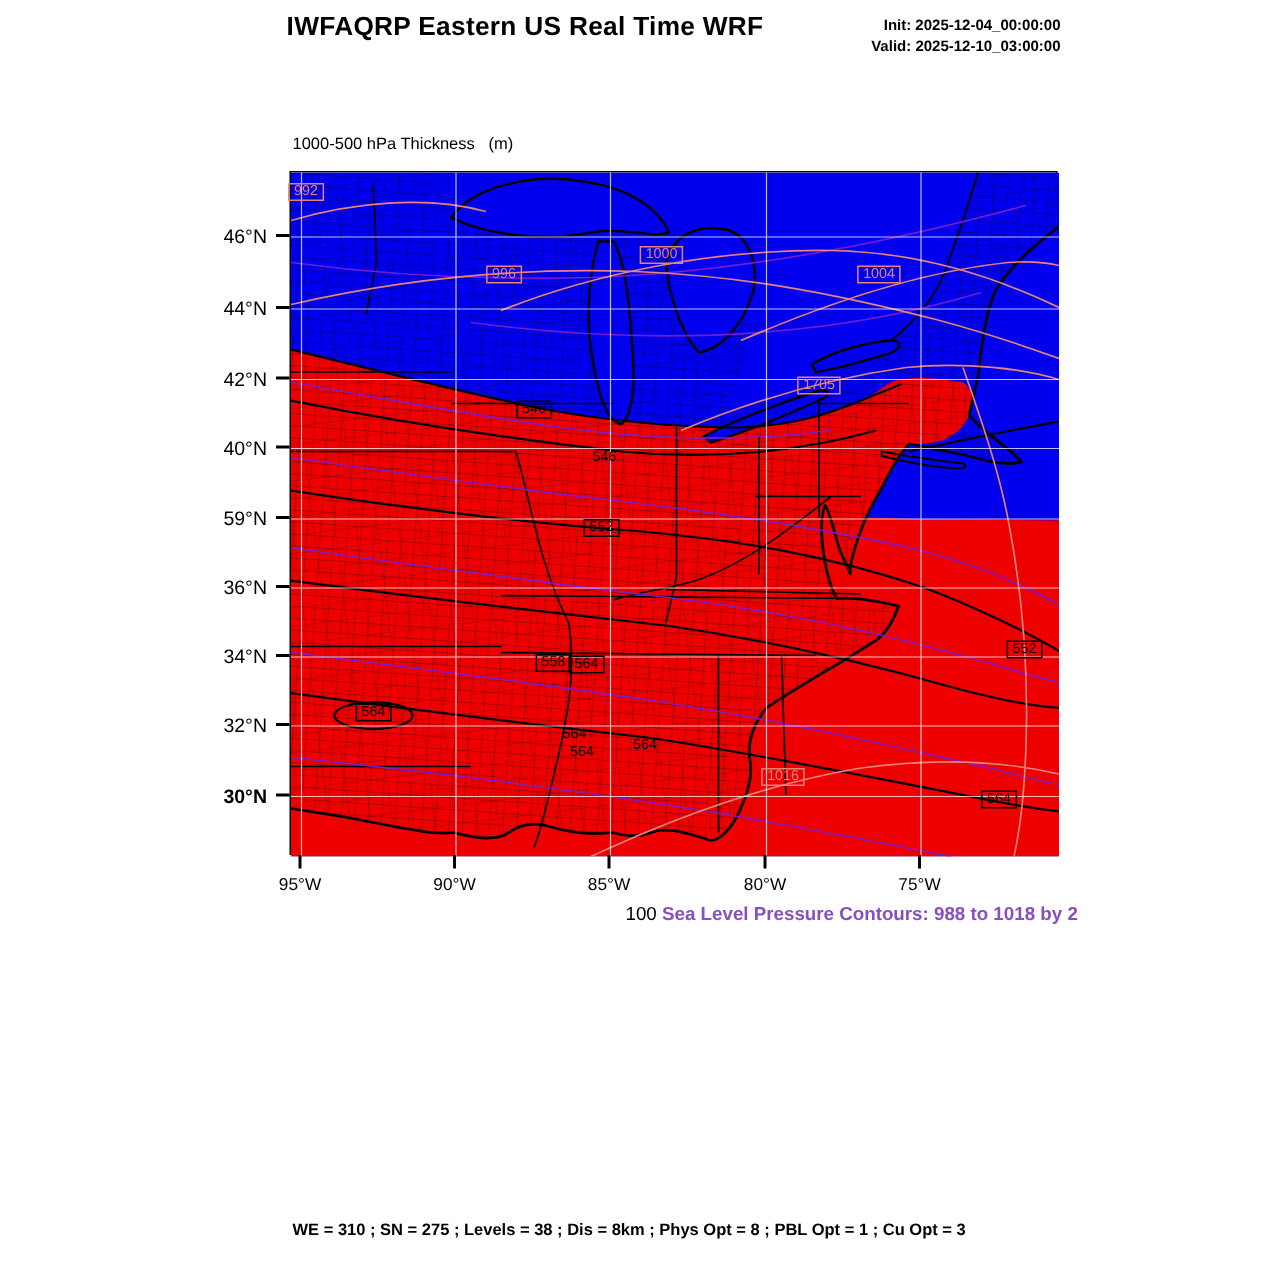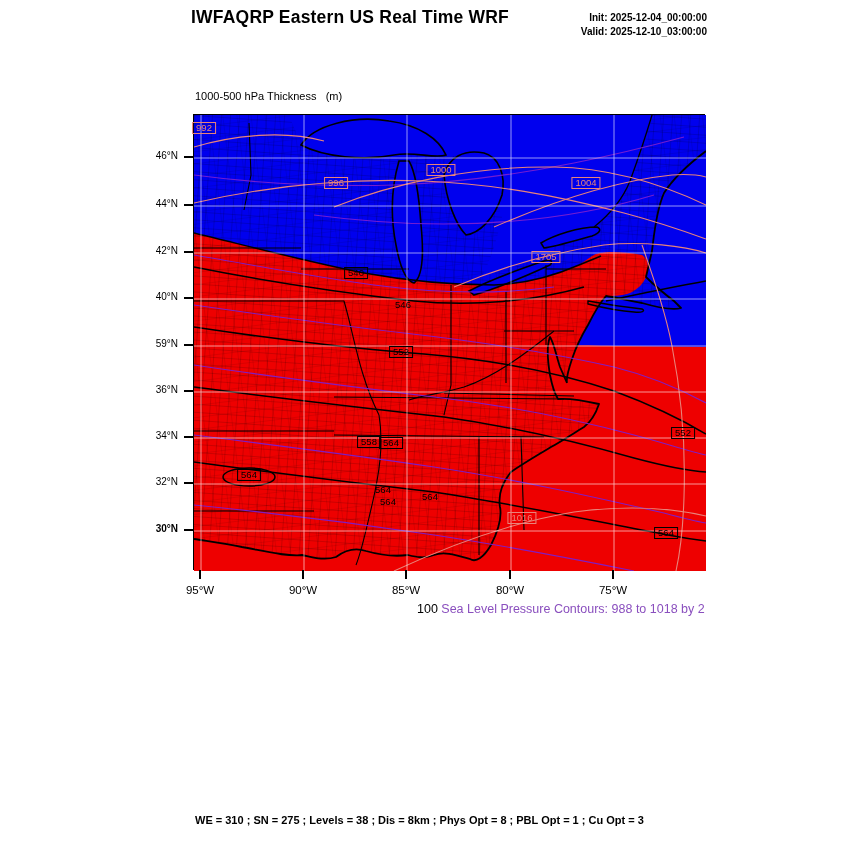--- a/index.html
+++ b/index.html
@@ -13,25 +13,25 @@
   #legend{left:195px;top:63px;font-size:11px;line-height:13.5px;white-space:pre;}
   #map-frame{left:193px;top:114px;width:512px;height:456px;border:1.6px solid #000;box-sizing:border-box;}
   #map-svg{position:absolute;left:0;top:0;}
   #map-labels{position:absolute;left:0;top:0;width:512px;height:456px;pointer-events:none;}
   .clbl{position:absolute;transform:translate(-50%,-50%);font-size:9.5px;line-height:10px;padding:0 3px;white-space:nowrap;}
   .clbl.black{color:#000;}
   .clbl.salmon{color:#e8837a;}
   .clbl.boxed{border:1px solid currentColor;}
   .lat-tick{position:absolute;left:184px;width:9px;height:1.6px;background:#000;}
   .lon-tick{position:absolute;top:570px;width:1.6px;height:9px;background:#000;}
-  .lat-label{position:absolute;left:138px;width:40px;text-align:right;font-size:10px;}
+  .lat-label{position:absolute;left:138px;width:40px;text-align:right;font-size:13px;}
   .lon-label{position:absolute;width:44px;text-align:center;font-size:11.5px;top:584px;}
   #bottom-note{left:417px;top:602px;font-size:12.5px;}
   #bottom-note .prefix{color:#000;}
-  #bottom-note .purple{color:#8a4fbe;}
+  #bottom-note .purple{color:#8a4fbe;font-weight:bold;}
   #footer{left:195px;top:814px;font-size:11px;font-weight:bold;line-height:13.5px;}
 </style>
 </head>
 <body>
 
 <div class="abs" id="title">IWFAQRP Eastern US Real Time WRF</div>
 <div class="abs" id="run-info">
   <div>Init: 2025-12-04_00:00:00</div>
   <div>Valid: 2025-12-10_03:00:00</div>
 </div>

